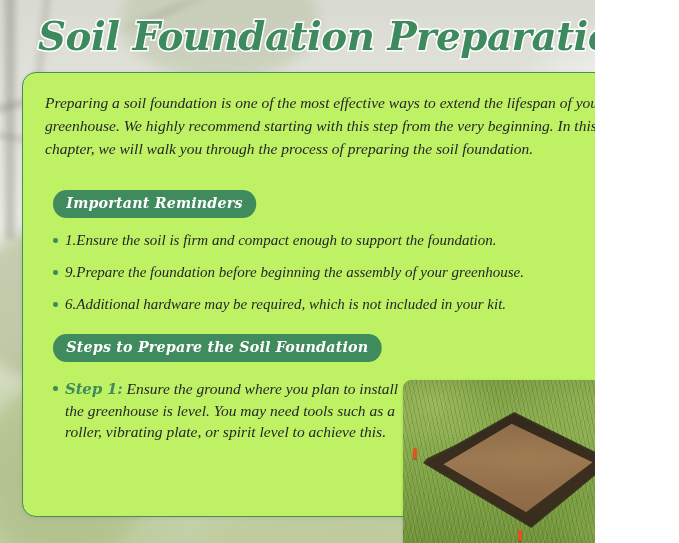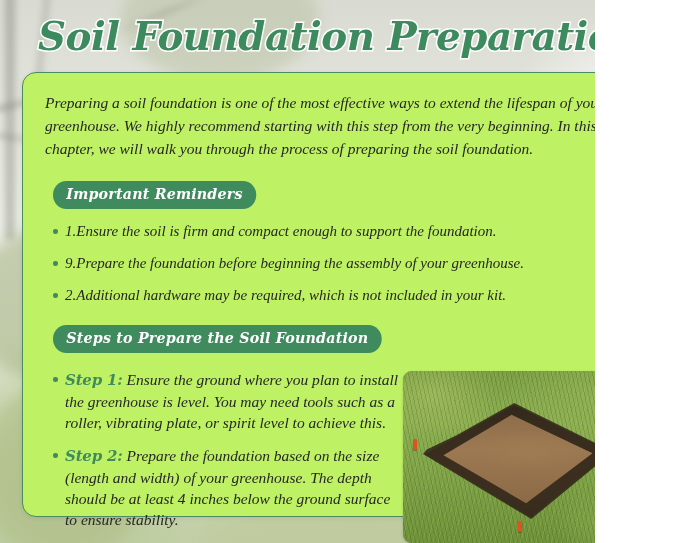--- a/index.html
+++ b/index.html
@@ -133,21 +133,21 @@
     font-weight: bold;
     font-size: 15px;
     line-height: 15px;
     padding: 6px 14px 7px 14px;
     border-radius: 14px;
     letter-spacing: 0.2px;
     transform: scaleX(0.95);
     transform-origin: left center;
     white-space: nowrap;
   }
-  .pill-wrap-1 { margin: 21px 0 0 10px; }
+  .pill-wrap-1 { margin: 30px 0 0 10px; }
   .pill-wrap-2 { margin: 20px 0 16px 10px; }
 
   
   .reminders {
     margin: 12px 0 0 0;
     padding: 0;
     list-style: none;
   }
   .reminder-item {
     position: relative;
@@ -310,41 +310,37 @@
       <li class="reminder-item">
         <span class="dot"></span>
         <span>1.Ensure the soil is firm and compact enough to support the foundation.</span>
       </li>
       <li class="reminder-item">
         <span class="dot"></span>
         <span>9.Prepare the foundation before beginning the assembly of your greenhouse.</span>
       </li>
       <li class="reminder-item">
         <span class="dot"></span>
-        <span>2.Additional hardware may be required, which is not included in your kit.</span>
+        <span>6.Additional hardware may be required, which is not included in your kit.</span>
       </li>
     </ul>
 
     <div class="pill-wrap-2">
       <span class="pill">Steps to Prepare the Soil Foundation</span>
     </div>
 
     <div class="steps-row">
 
       <div class="steps-col">
 
         <div class="step-item">
           <span class="dot"></span>
           <span class="step-label">Step 1:</span><span> Ensure the ground where you plan to install the greenhouse is level. You may need tools such as a roller, vibrating plate, or spirit level to achieve this.</span>
         </div>
 
-        <div class="step-item">
-          <span class="dot"></span>
-          <span class="step-label">Step 2:</span><span> Prepare the foundation based on the size (length and width) of your greenhouse. The depth should be at least 4 inches below the ground surface to ensure stability.</span>
-        </div>
 
       </div>
 
       <div class="photo">
         <div class="photo-grass"></div>
         <div class="pit"></div>
         <div class="pit-rim"></div>
         <div class="pit-floor"></div>
         <div class="stake stake-l"></div>
         <div class="stake stake-r"></div>

